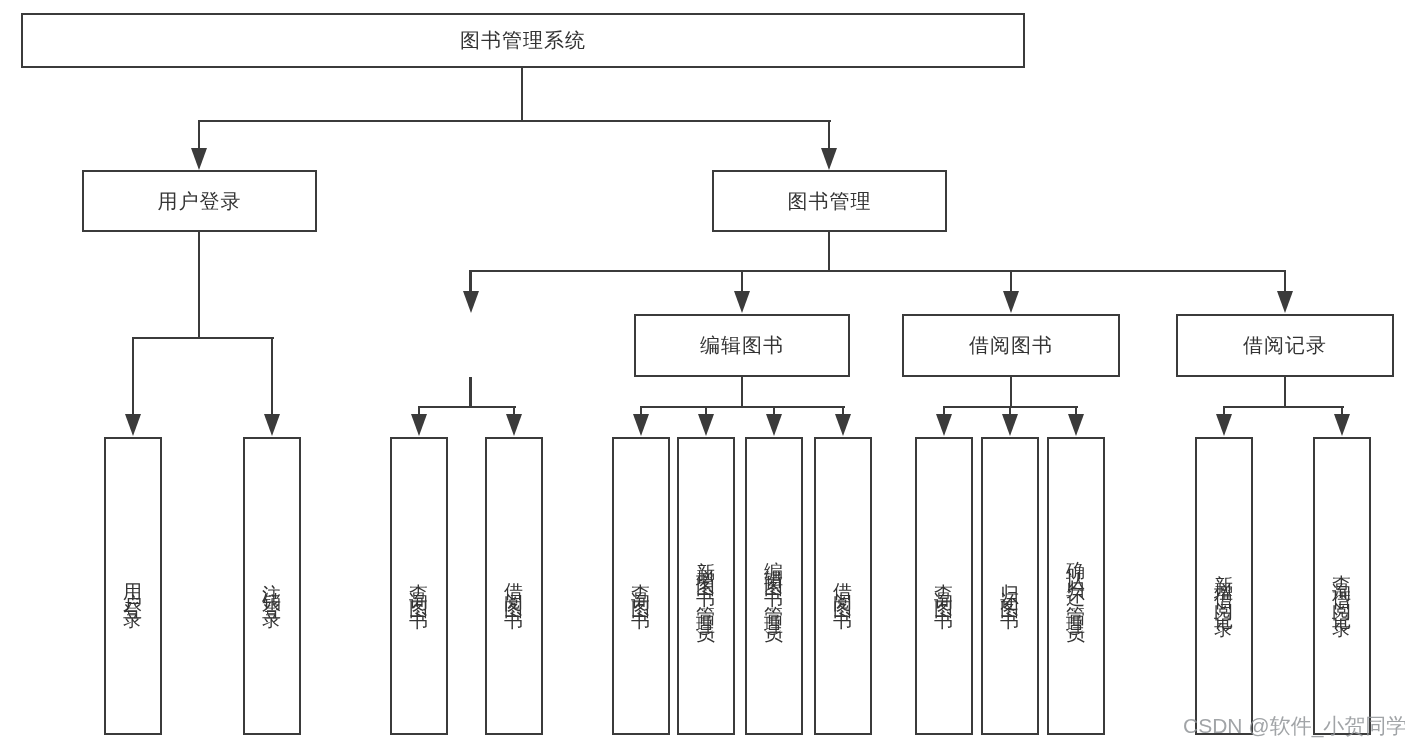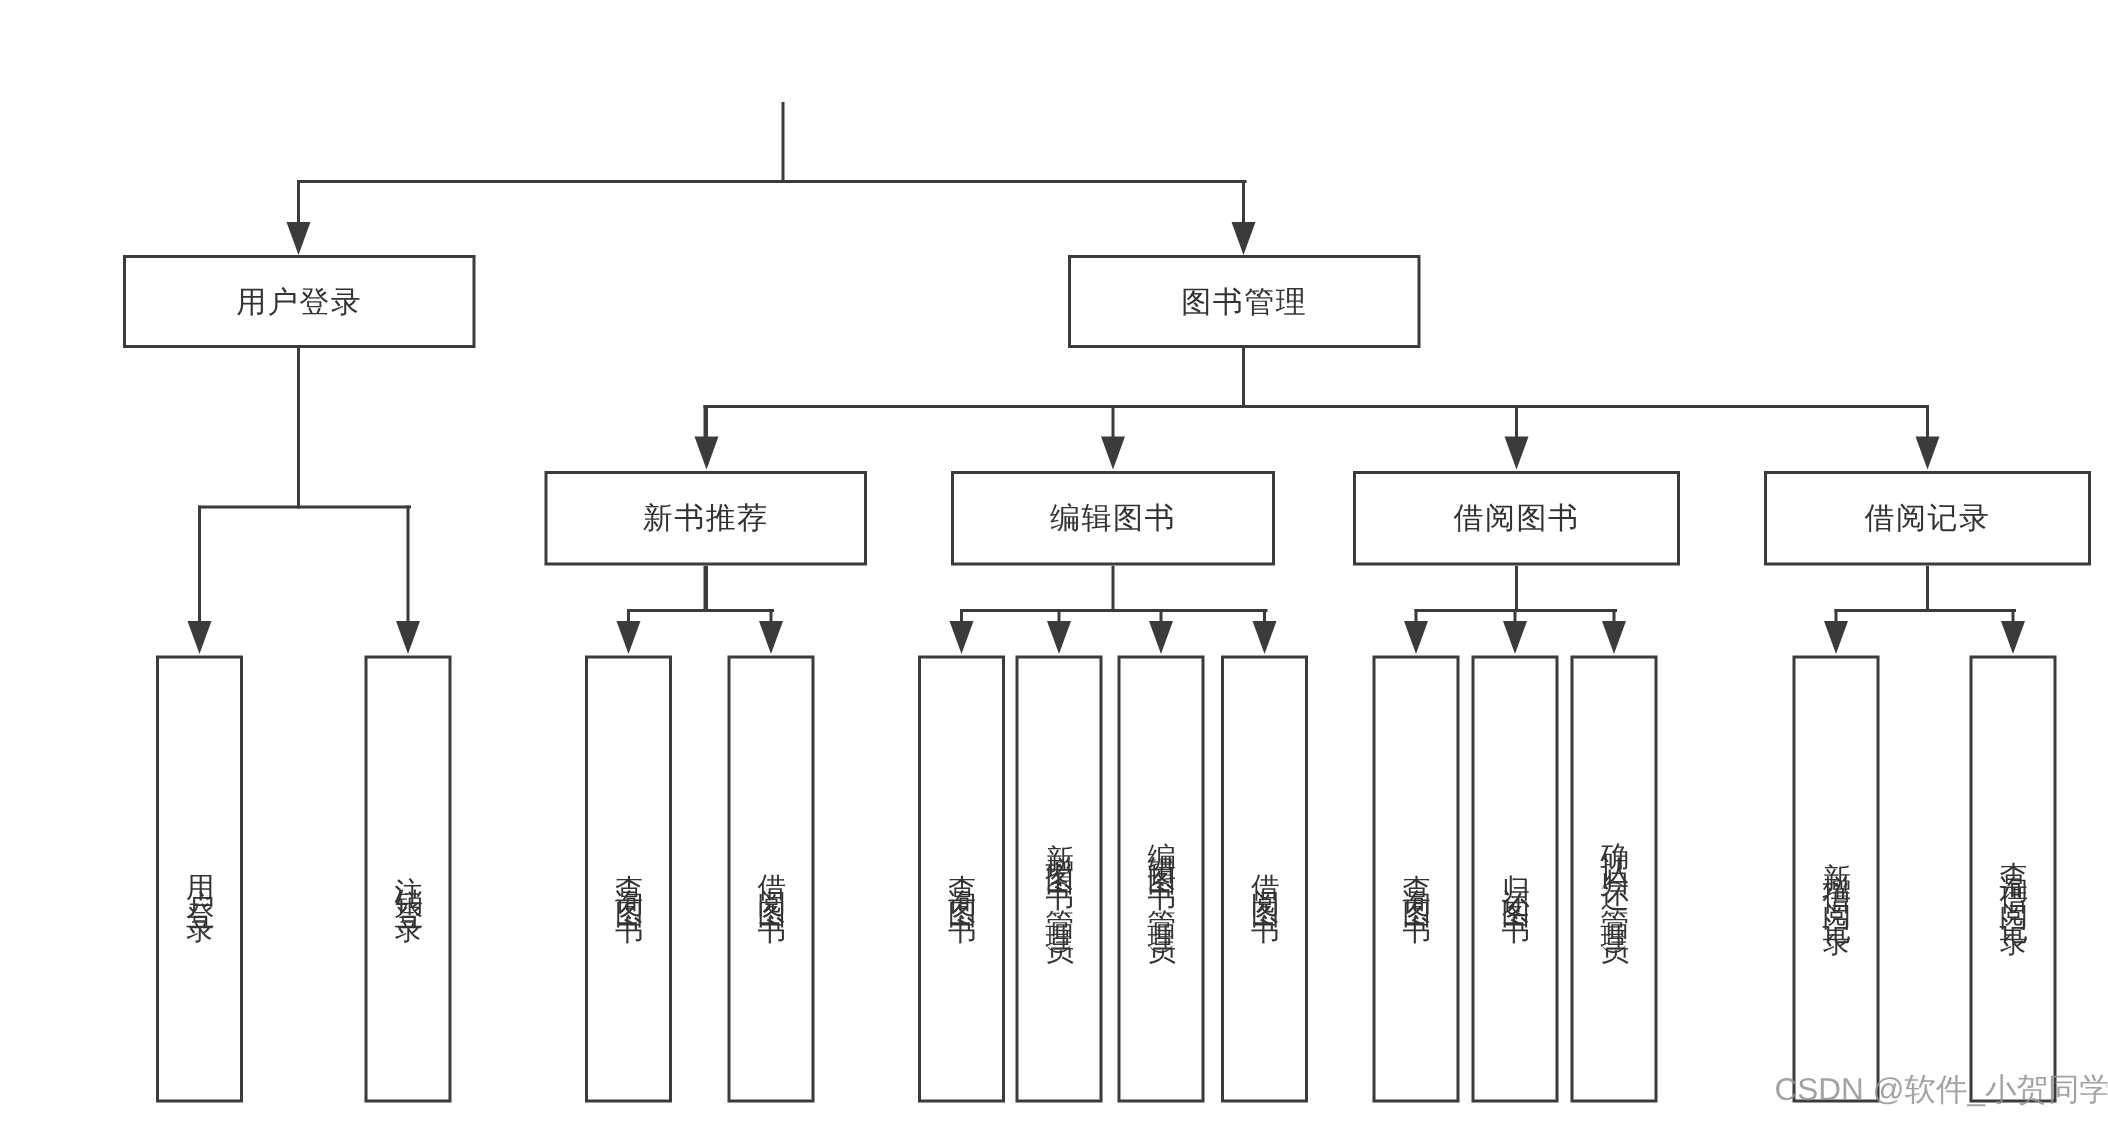--- a/index.html
+++ b/index.html
@@ -86,31 +86,31 @@
   <div class="ln" style="left:1074.75px;top:406px;width:2.5px;height:12px;"></div>
   <div class="ah" style="left:1068px;top:414px;"></div>
 
   <div class="ln" style="left:1283.75px;top:377px;width:2.5px;height:31px;"></div>
   <div class="ln" style="left:1222.75px;top:405.5px;width:121px;height:2.5px;"></div>
   <div class="ln" style="left:1222.75px;top:406px;width:2.5px;height:12px;"></div>
   <div class="ah" style="left:1216px;top:414px;"></div>
   <div class="ln" style="left:1340.75px;top:406px;width:2.5px;height:12px;"></div>
   <div class="ah" style="left:1334px;top:414px;"></div>
 
+  <div class="box" style="left:21px;top:13px;width:1004px;height:55px;">
+    <span class="hlabel">图书管理系统</span>
+  </div>
 
   <div class="box" style="left:82px;top:170px;width:235px;height:62px;">
     <span class="hlabel">用户登录</span>
   </div>
   <div class="box" style="left:712px;top:170px;width:235px;height:62px;font-family:Liberation Serif, serif;">
     <span class="hlabel">图书管理</span>
   </div>
 
-  <div class="box" style="left:363px;top:314px;width:215px;height:63px;">
-    <span class="hlabel">新书推荐</span>
-  </div>
   <div class="box" style="left:634px;top:314px;width:216px;height:63px;">
     <span class="hlabel">编辑图书</span>
   </div>
   <div class="box" style="left:902px;top:314px;width:218px;height:63px;">
     <span class="hlabel">借阅图书</span>
   </div>
   <div class="box" style="left:1176px;top:314px;width:218px;height:63px;">
     <span class="hlabel">借阅记录</span>
   </div>
 

